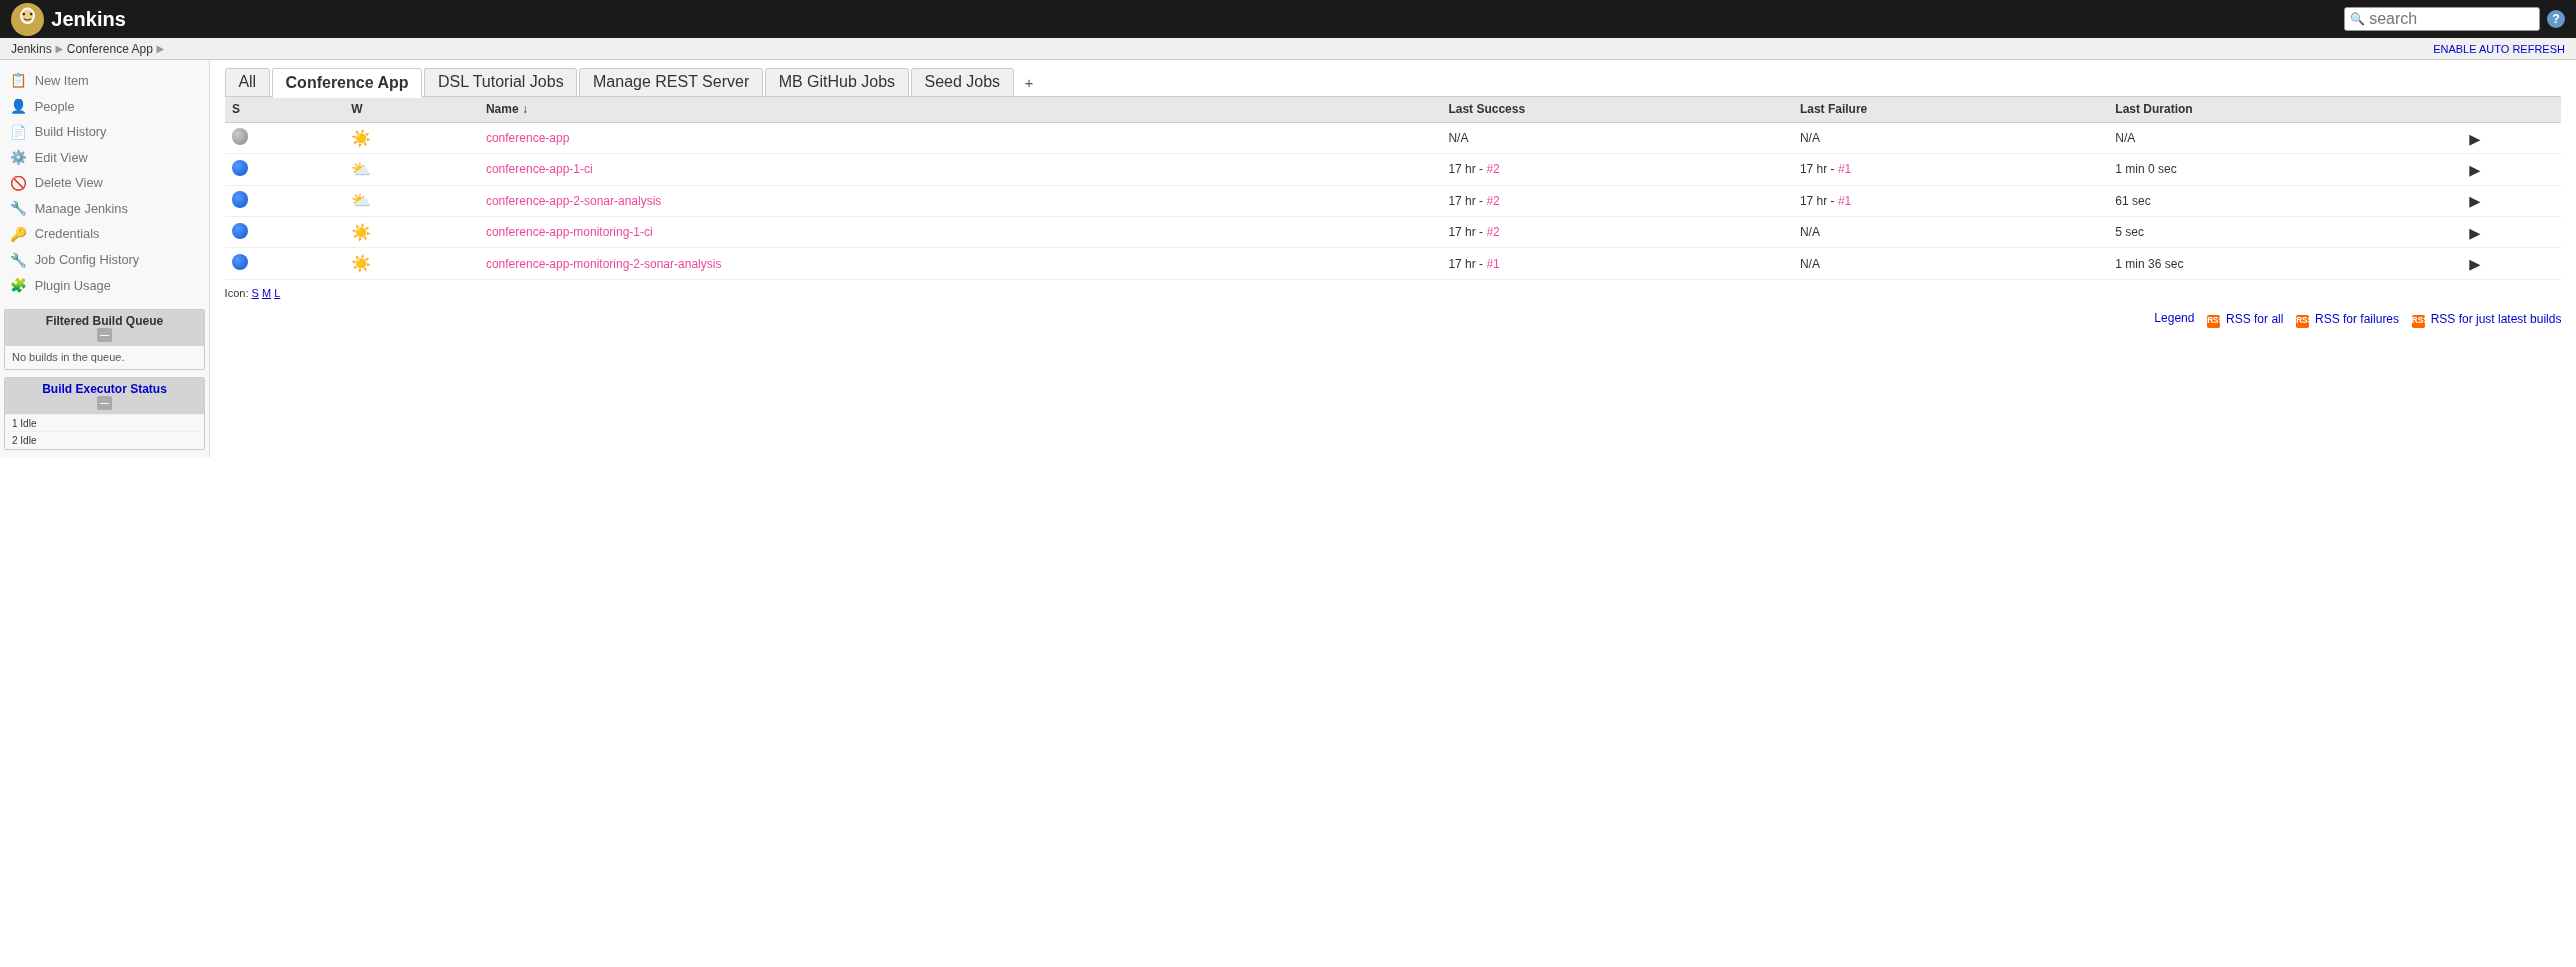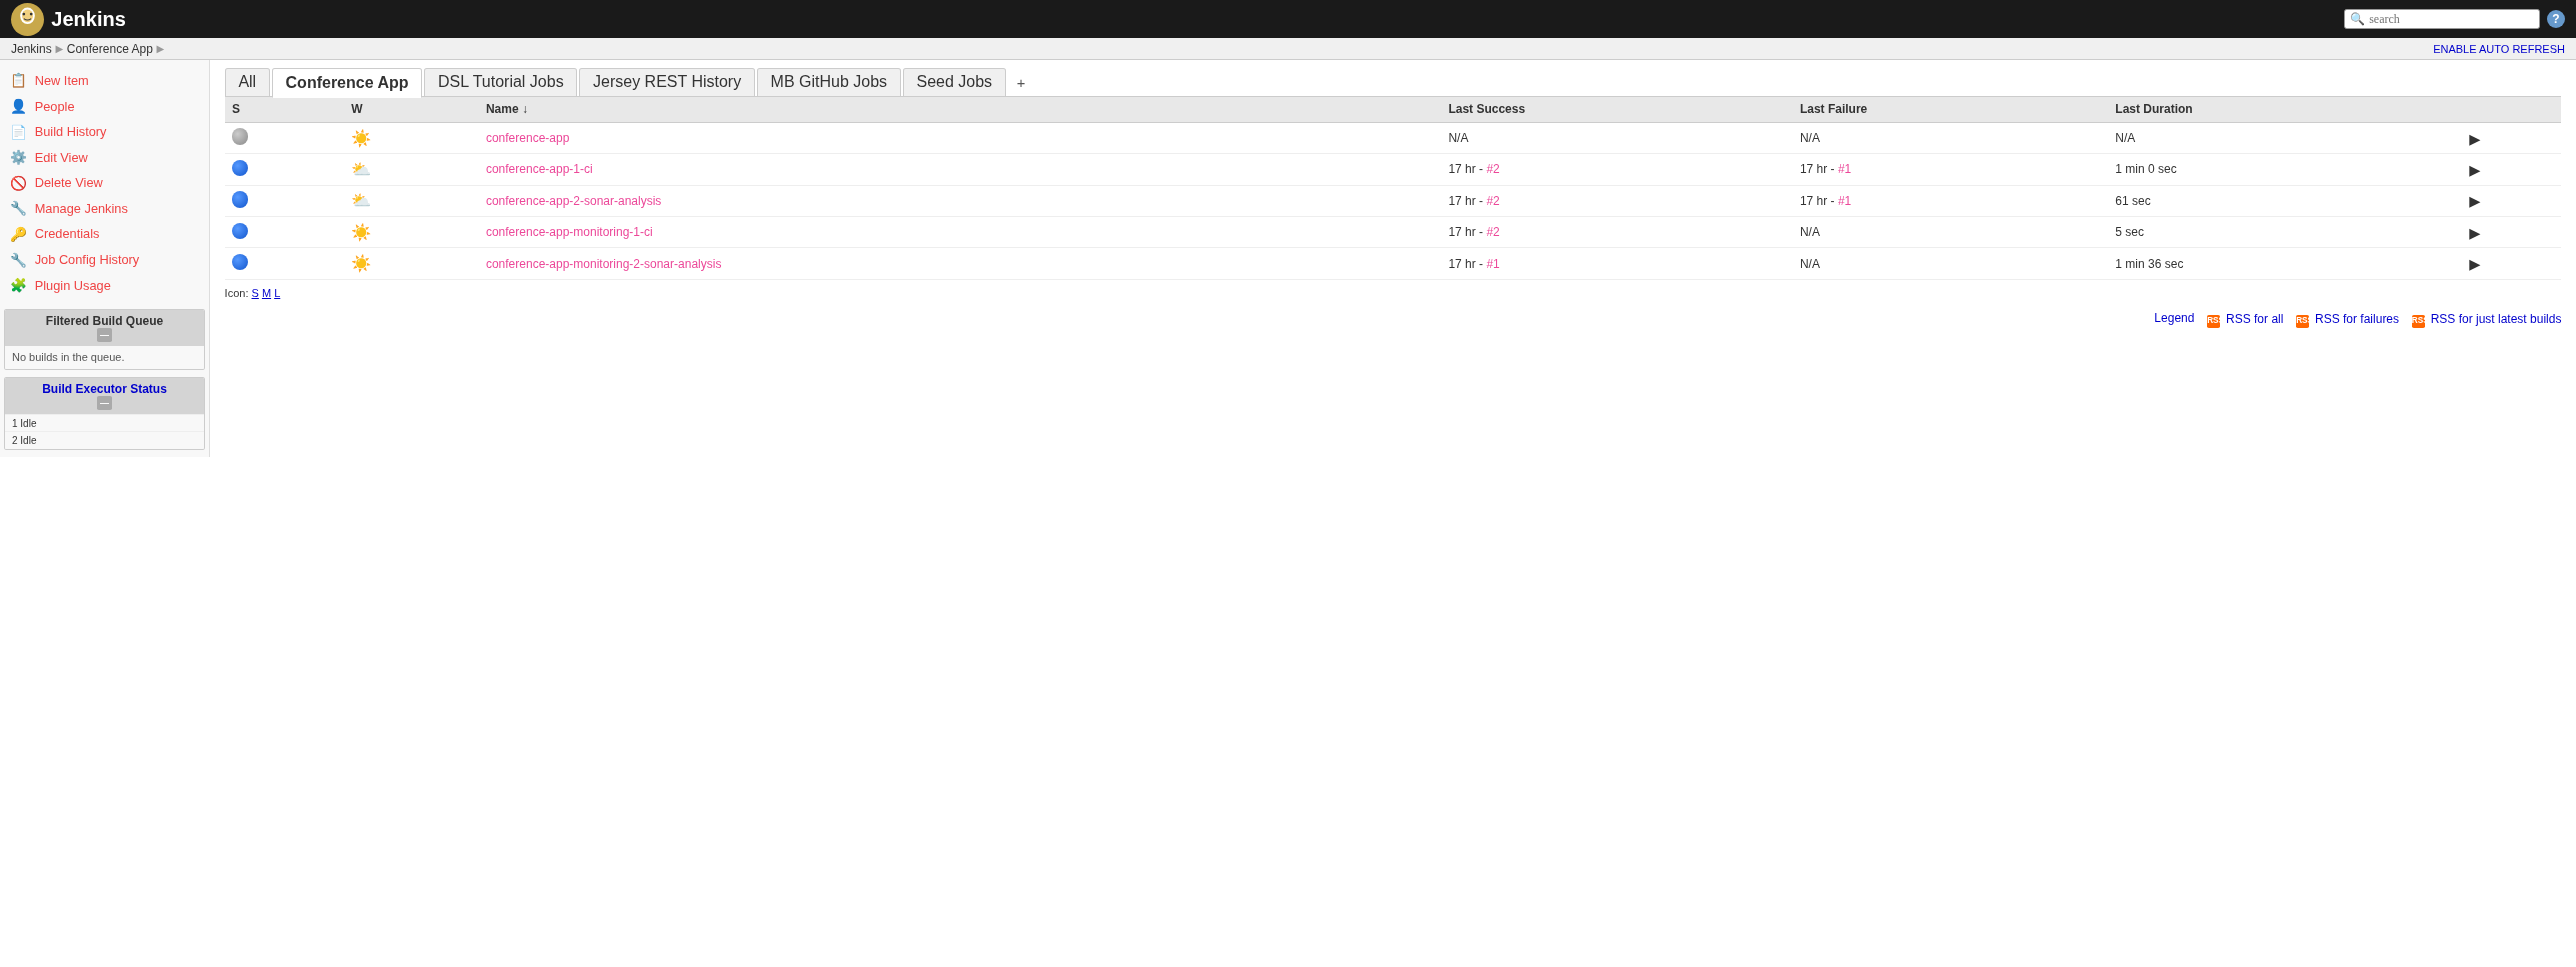--- a/index.html
+++ b/index.html
@@ -76,21 +76,21 @@
       padding: 4.6px 11px;
       cursor: pointer;
       color: #333;
       text-decoration: none;
     }
     .sidebar-icon {
       width: 16.4px; height: 16.4px;
       display: flex; align-items: center; justify-content: center;
       font-size: 13.7px; flex-shrink: 0;
     }
-    .sidebar-label { font-size: 12.8px; color: #ef4444; }
+    .sidebar-label { font-size: 12.8px; color: #737373; }
 
     
     #filtered-build-queue {
       margin: 11px 0 0 0;
       border: 0.9px solid #ccc;
       border-radius: 1.8px;
       overflow: hidden;
       margin-left: 3.7px; margin-right: 3.7px;
     }
     .panel-header {
@@ -247,21 +247,21 @@
         <circle cx="22" cy="12" r="1.5" fill="#333"></circle>
         <path d="M14 17 Q18 20 22 17" stroke="#333" stroke-width="1.2" fill="none"></path>
         <path d="M10 22 Q18 30 26 22" stroke="#c8a84b" stroke-width="3" fill="none"></path>
       </svg>
     </div>
     <span id="jenkins-title">Jenkins</span>
   </div>
   <div id="header-right">
     <div id="search-box">
       <span style="color:#999; font-size:12px;">🔍</span>
-      <input id="search-input" type="text" style="border: none; outline: none; font-size: 12px; width: 164px; font-family: Liberation Serif, serif;" placeholder="search">
+      <input id="search-input" type="text" style="border: none; outline: none; font-size: 16px; width: 164px;" placeholder="search">
     </div>
     <div id="help-icon">?</div>
   </div>
 </div>
 
 <div id="breadcrumb">
   <a href="#">Jenkins</a>
   <span class="breadcrumb-sep">▶</span>
   <a href="#">Conference App</a>
   <span class="breadcrumb-sep">▶</span>
@@ -332,21 +332,21 @@
     </div>
   </div>
 
   <div id="main">
 
 
     <div id="tabs">
         <a href="#" class="tab">All</a>
         <a href="#" class="tab active">Conference App</a>
         <a href="#" class="tab">DSL Tutorial Jobs</a>
-        <a href="#" class="tab">Jersey REST History</a>
+        <a href="#" class="tab">Manage REST Server</a>
         <a href="#" class="tab">MB GitHub Jobs</a>
         <a href="#" class="tab">Seed Jobs</a>
         <span class="tab-add">+</span>
       </div>
 
     <table id="jobs-table">
       <thead>
         <tr>
           <th>S</th>
           <th>W</th>

